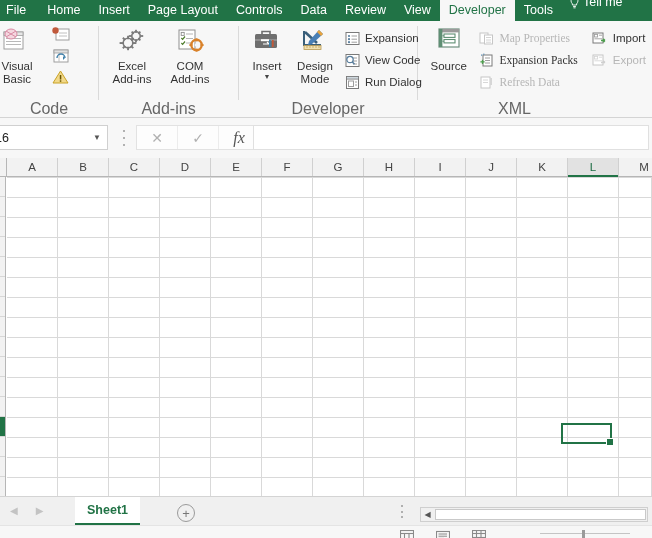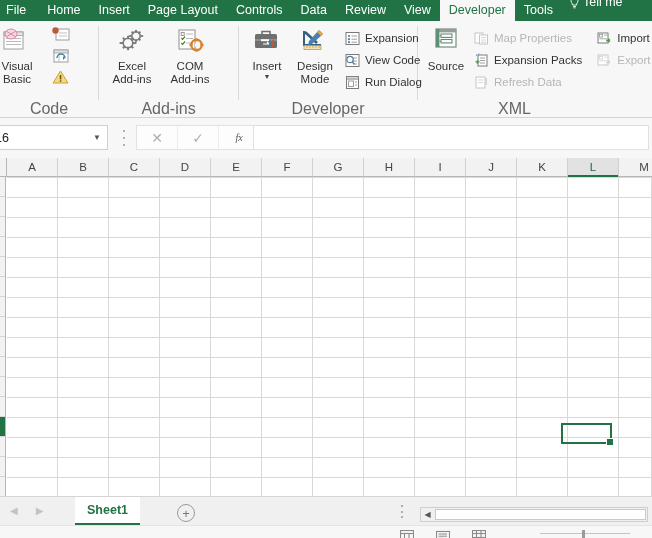--- a/index.html
+++ b/index.html
@@ -88,21 +88,21 @@
   .fdots i{display:block;width:2px;height:2px;background:#9a9a9a;border-radius:50%;}
   .fbtns{
     position:absolute;left:136px;top:125px;height:25px;display:flex;align-items:stretch;
     border:1px solid #e2e2e2;background:#fdfdfd;box-sizing:border-box;
   }
   .fbtn{
     width:40px;display:flex;align-items:center;justify-content:center;
     font-size:14px;color:#b0b0b0;border-right:1px solid #ececec;
   }
   .fbtn:last-child{border-right:none;}
-  .fbtn.fx{font-style:italic;font-family:"Liberation Serif","DejaVu Serif",serif;font-size:10px;color:#555;}
+  .fbtn.fx{font-style:italic;font-family:"Liberation Serif","DejaVu Serif",serif;font-size:16px;color:#555;}
   .finput{
     position:absolute;left:253px;top:125px;width:396px;height:25px;
     background:#ffffff;border:1px solid #e0e0e0;box-sizing:border-box;
     font-size:12px;color:#222;padding:0 4px;line-height:23px;
   }
 
   
   .gridwrap{position:absolute;left:0;top:158px;width:652px;height:338px;overflow:hidden;background:#ffffff;}
   .colhead{
     position:absolute;left:0;top:0;height:19px;width:652px;
@@ -433,21 +433,21 @@
               <rect x="6" y="3" width="20" height="3.4" fill="#9a9a9a"></rect>
               <rect x="6" y="3" width="3.4" height="18" fill="#5f8f74"></rect>
               <rect x="11" y="8" width="11" height="3.4" fill="none" stroke="#5f8f74" stroke-width="1.1"></rect>
               <rect x="11" y="13.5" width="11" height="3.4" fill="none" stroke="#5f8f74" stroke-width="1.1"></rect>
               <line x1="9.4" y1="9.7" x2="11" y2="9.7" stroke="#5f8f74" stroke-width="1.1"></line>
               <line x1="9.4" y1="15.2" x2="11" y2="15.2" stroke="#5f8f74" stroke-width="1.1"></line>
             </svg>
           </span>
           <span class="lbl">Source</span>
         </div>
-        <div class="smallcol" style="margin-left:0px;">
+        <div class="smallcol" style="margin-left:0px;font-family:Liberation Serif, serif;">
           <div class="smallbtn disabled">
             <span class="ico">
               <svg width="15" height="15" viewBox="0 0 15 15">
                 <rect x="1" y="2" width="8" height="10" fill="#ffffff" stroke="#c6c6c6" stroke-width="1"></rect>
                 <rect x="5.5" y="4" width="8" height="9" fill="#ffffff" stroke="#c6c6c6" stroke-width="1"></rect>
                 <line x1="7" y1="6.5" x2="12" y2="6.5" stroke="#d4d4d4" stroke-width="1"></line>
                 <line x1="7" y1="9" x2="12" y2="9" stroke="#d4d4d4" stroke-width="1"></line>
                 <line x1="7" y1="11.2" x2="12" y2="11.2" stroke="#d4d4d4" stroke-width="1"></line>
               </svg>
             </span>

